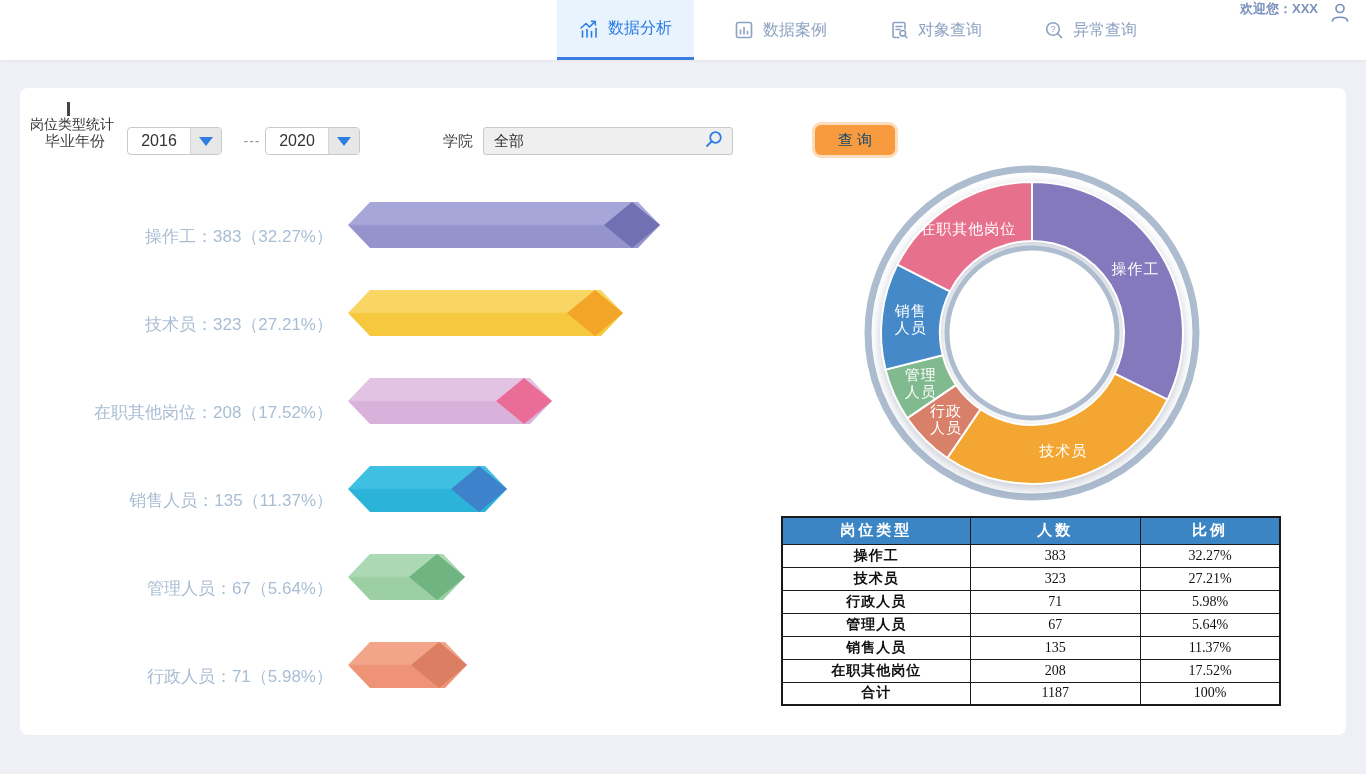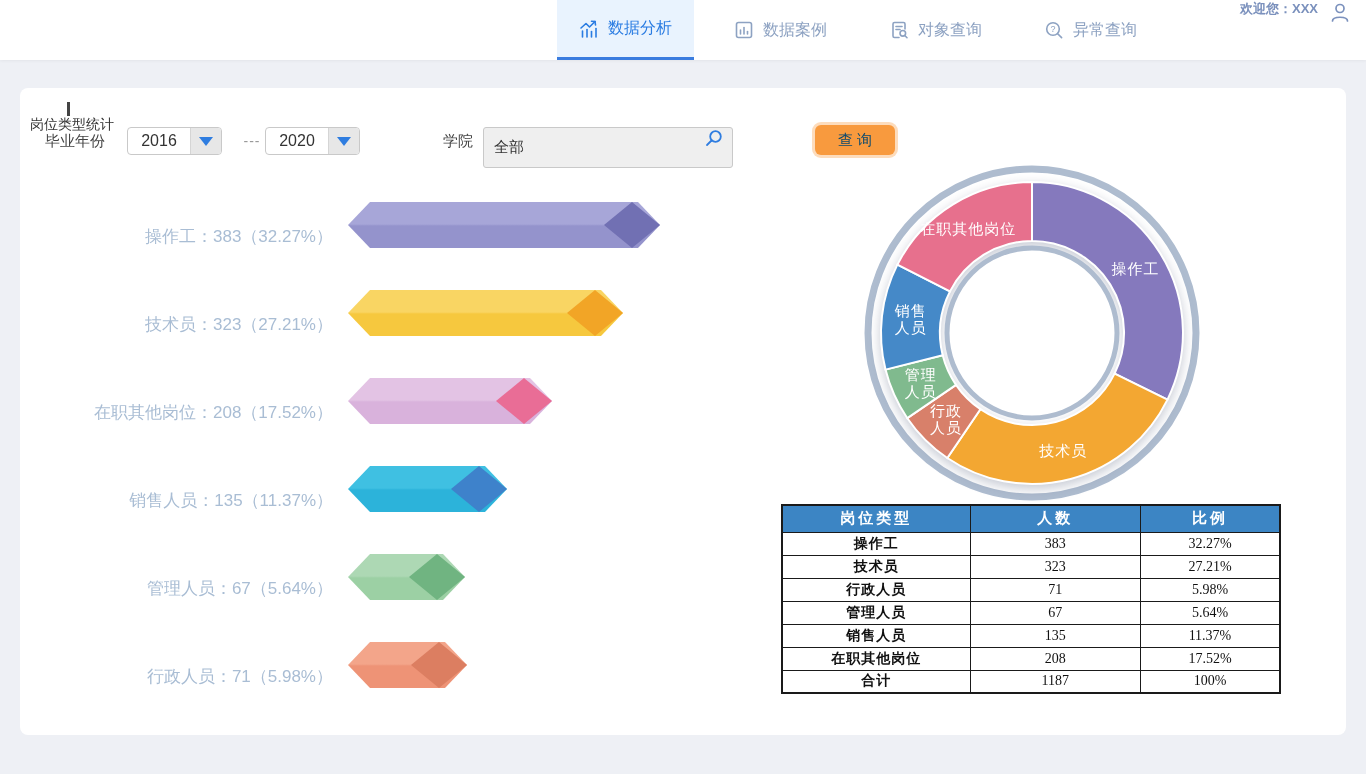--- a/index.html
+++ b/index.html
@@ -22,38 +22,38 @@
 
   
   .filters { position:absolute; top:39px; left:0; width:100%; height:32px; }
   .flt-label { position:absolute; top:0; line-height:28px; font-size:15px; color:#444; }
   .dropdown { position:absolute; top:0; width:95px; height:28px; display:flex; background:#fff;
               border:1px solid #c9c9c9; border-radius:4px; overflow:hidden; cursor:pointer; }
   .dropdown .value { flex:1; display:flex; align-items:center; justify-content:center; font-size:16px; color:#333; }
   .dropdown .arrow { width:31px; background:#e7e7e7; border-left:1px solid #d5d5d5; display:flex; align-items:center; justify-content:center; }
   .tri-down { width:0; height:0; border-left:7px solid transparent; border-right:7px solid transparent; border-top:9px solid #2f7de0; }
   .range-sep { position:absolute; left:212px; top:0; width:40px; line-height:28px; text-align:center; color:#9a9a9a; font-size:14px; letter-spacing:1px; }
-  .search-box { position:absolute; left:463px; top:0; width:250px; height:41px; background:#efefef; border:1px solid #c9c9c9;
-                border-radius:3px; display:flex; padding:0 8px 0 10px; }
+  .search-box { position:absolute; left:463px; top:0; width:250px; height:28px; background:#efefef; border:1px solid #c9c9c9;
+                border-radius:3px; display:flex; align-items:center; padding:0 8px 0 10px; }
   .search-box input { flex:1; border:none; outline:none; background:transparent; font-size:15px; color:#333; font-family:inherit; }
   .query-btn { position:absolute; left:795px; top:-2px; width:80px; height:30px; background:#f89a3e; border:none; border-radius:6px;
                box-shadow:0 0 0 3px rgba(248,154,62,0.35); color:#0c4a6e; font-size:15px; cursor:pointer; font-family:inherit; }
 
   
   .bar-row { position:absolute; left:13px; height:46px; display:flex; align-items:flex-end; }
   .bar-label { width:300px; text-align:right; margin-right:15px; color:#a9bdd4; font-size:17px; }
   .bar-graphic { display:block; }
 
   
   .donut-wrap { position:absolute; left:832px; top:65px; width:360px; height:360px; }
   .donut-wrap svg text { font-family:"Liberation Sans","DejaVu Sans",sans-serif; letter-spacing:1px; }
   #donut-slices { filter:drop-shadow(0 4px 6px rgba(90,100,130,0.35)); }
 
   
-  .data-table { position:absolute; left:761px; top:416px; width:500px; border-collapse:collapse;
+  .data-table { position:absolute; left:761px; top:428px; width:500px; border-collapse:collapse;
                 font-family:"Liberation Serif","DejaVu Serif",serif; border:2px solid #1a1a1a; }
   .data-table th { background:#3c85c4; color:#fff; border:1px solid #1a1a1a; height:27px; font-size:15px; letter-spacing:3px; }
   .data-table td { border:1px solid #1a1a1a; height:23px; text-align:center; font-size:14px; color:#111; }
   .data-table td.cat { font-weight:bold; letter-spacing:1px; }
 </style>
 </head>
 <body>
 
 <header class="app-header">
   <nav class="nav">

